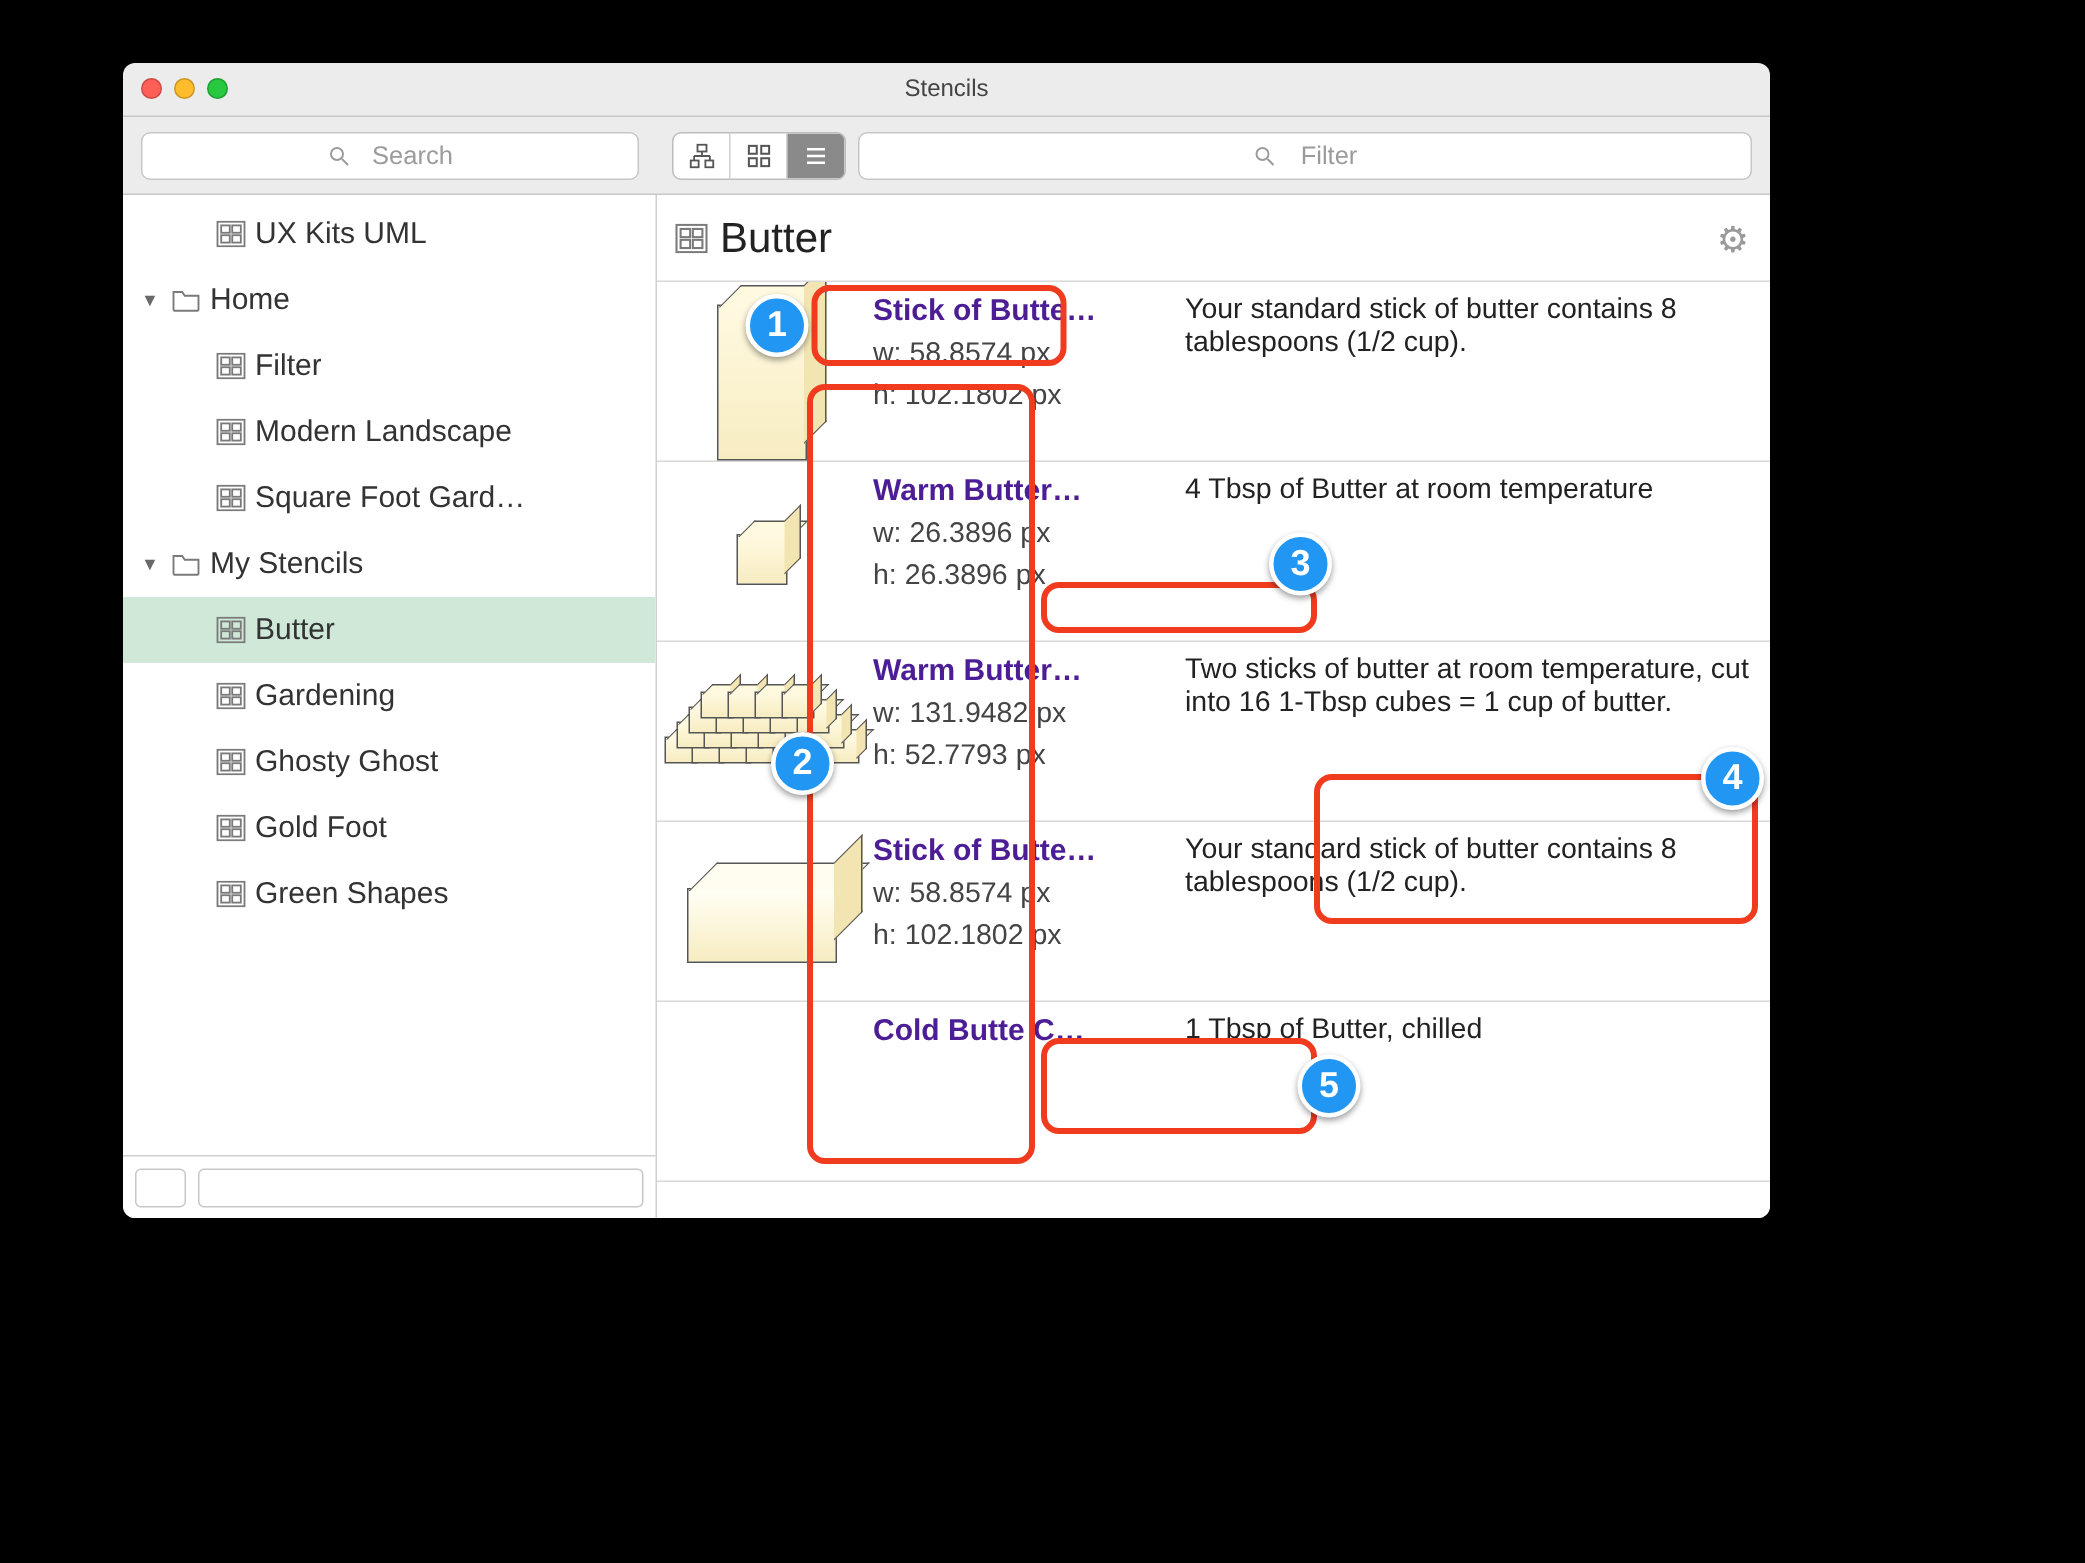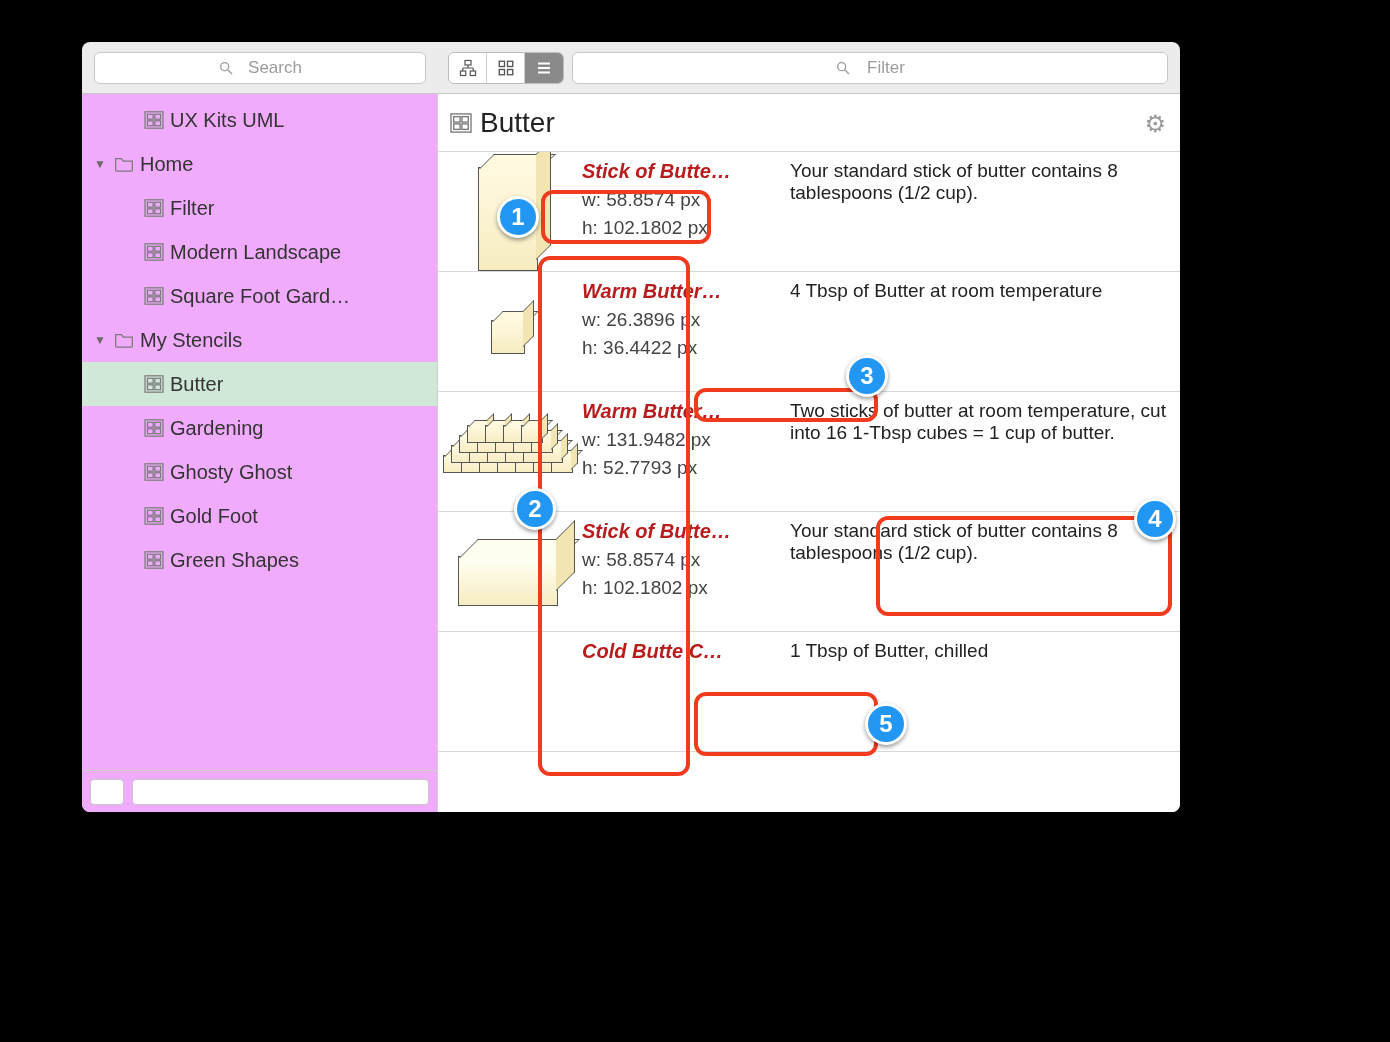--- a/index.html
+++ b/index.html
@@ -27,21 +27,21 @@
   .segmented .seg { width: 38px; display: flex; align-items: center; justify-content: center; border-right: 1px solid #d0d0d0; color: #555; }
   .segmented .seg:last-child { border-right: none; }
   .segmented .seg.active { background: #8a8a8a; color: #fff; }
   .filter { flex: 1; height: 32px; background: #fff; border: 1px solid #c7c7c7; border-radius: 6px; display: flex; align-items: center; justify-content: center; color: #9b9b9b; font-size: 17px; gap:16px;}
   .mag { display:inline-flex; }
   .mag svg { width:16px; height:16px; }
 
   .body { flex: 1; display: flex; min-height: 0; }
 
   
-  .sidebar { width: 356px; background: #f0abfc; border-right: 1px solid #d0d0d0; display: flex; flex-direction: column; }
+  .sidebar { width: 356px; background: #ffffff; border-right: 1px solid #d0d0d0; display: flex; flex-direction: column; }
   .tree { flex: 1; overflow: auto; padding-top: 4px; }
   .row { display: flex; align-items: center; height: 44px; font-size: 20px; color: #333; padding-left: 10px; white-space: nowrap; overflow:hidden; text-overflow: ellipsis;}
   .row.selected { background: #cfe8d8; }
   .row .disc { width: 16px; text-align: center; color: #6a6a6a; font-size: 12px; }
   .row .folder { margin: 0 6px; display:inline-flex; }
   .row .folder svg { width:20px; height:17px; }
   .row .gridicon { margin: 0 6px 0 0; display:inline-flex; color:#7a7a7a; }
   .row .gridicon svg { width:20px; height:18px; }
   .row .lbl { overflow:hidden; text-overflow:ellipsis; }
   .indent1 { padding-left: 10px; }
@@ -56,21 +56,21 @@
   .content-header { height: 58px; display:flex; align-items:center; padding: 0 12px; border-bottom:1px solid #d8d8d8; position:relative;}
   .content-header .gridicon { margin-right:8px; display:inline-flex; color:#7a7a7a;}
   .content-header .gridicon svg { width:22px; height:20px; }
   .content-header .name { font-size: 28px; color:#222; }
   .gear { position:absolute; right:14px; top:16px; color:#9a9a9a; font-size:24px; }
 
   .list { flex:1; overflow: auto; }
   .item { display:flex; border-bottom:1px solid #d8d8d8; min-height: 120px; }
   .thumb { width: 140px; display:flex; align-items:center; justify-content:center; }
   .meta { width: 200px; padding: 8px 4px; }
-  .meta .iname { font-size:20px; font-weight:700; color:#b91c1c; white-space:nowrap; overflow:hidden; text-overflow:ellipsis;font-style:italic; }
+  .meta .iname { font-size:20px; font-weight:700; color:#4c1d95; white-space:nowrap; overflow:hidden; text-overflow:ellipsis; }
   .meta .dim { font-size:19px; color:#444; margin-top: 6px;}
   .desc { flex:1; padding: 8px 12px; font-size:19px; color:#222; }
 
   
   .shape-box3d { width:60px; height:104px; background: linear-gradient(#fff9e0,#f7ecc1); border:1.5px solid #555; position:relative; margin-top:14px;}
   .shape-box3d::before { content:""; position:absolute; top:-14px; left:0; width:60px; height:14px; background:#fff9e0; border:1.5px solid #555; border-bottom:none; transform: skewX(-45deg); transform-origin: bottom left;}
   .shape-box3d::after { content:""; position:absolute; top:-14px; right:-14px; width:14px; height:104px; background:#f3e5b2; border:1.5px solid #555; border-left:none; transform: skewY(-45deg); transform-origin: top left;}
 
   .shape-cube { width:34px; height:34px; background:linear-gradient(#fff9e0,#f7ecc1); border:1.5px solid #555; position:relative; margin-top:10px;}
   .shape-cube::before { content:""; position:absolute; top:-10px; left:0; width:34px; height:10px; background:#fff9e0; border:1.5px solid #555; border-bottom:none; transform:skewX(-45deg); transform-origin:bottom left;}
@@ -88,20 +88,28 @@
   
   .callout-ring { position:absolute; border:4px solid #f03b1f; border-radius:12px; pointer-events:none; }
   .callout-num { position:absolute; width:42px; height:42px; border-radius:50%; background:#2196f3; color:#fff; font-size:24px; font-weight:700; display:flex; align-items:center; justify-content:center; box-shadow:0 2px 4px rgba(0,0,0,0.4); border:3px solid #fff; pointer-events:none;}
 
 </style>
 </head>
 <body>
 
 <div class="window">
 
+  <div class="titlebar">
+    <div class="traffic">
+      <div class="tl r"></div>
+      <div class="tl y"></div>
+      <div class="tl g"></div>
+    </div>
+    <div class="title">Stencils</div>
+  </div>
 
   <div class="toolbar">
     <div class="search">
       <span class="mag">
           <svg viewBox="0 0 24 24" fill="none" stroke="#9b9b9b" stroke-width="2">
             <circle cx="10" cy="10" r="6"></circle>
             <line x1="15" y1="15" x2="21" y2="21"></line>
           </svg>
         </span>
       <span>Search</span>
@@ -308,21 +316,21 @@
             </div>
             <div class="desc">Your standard stick of butter contains 8 tablespoons (1/2 cup).</div>
           </div>
           <div class="item">
             <div class="thumb">
               <div class="shape-cube"></div>
             </div>
             <div class="meta">
               <div class="iname">Warm Butter…</div>
               <div class="dim">w: 26.3896 px</div>
-              <div class="dim">h: 36.4422 px</div>
+              <div class="dim">h: 26.3896 px</div>
             </div>
             <div class="desc">4 Tbsp of Butter at room temperature</div>
           </div>
           <div class="item">
             <div class="thumb">
               <div class="shape-grid">
                 <div class="c" style="left:0px;top:30px"></div>
                 <div class="c" style="left:18px;top:30px"></div>
                 <div class="c" style="left:36px;top:30px"></div>
                 <div class="c" style="left:54px;top:30px"></div>

